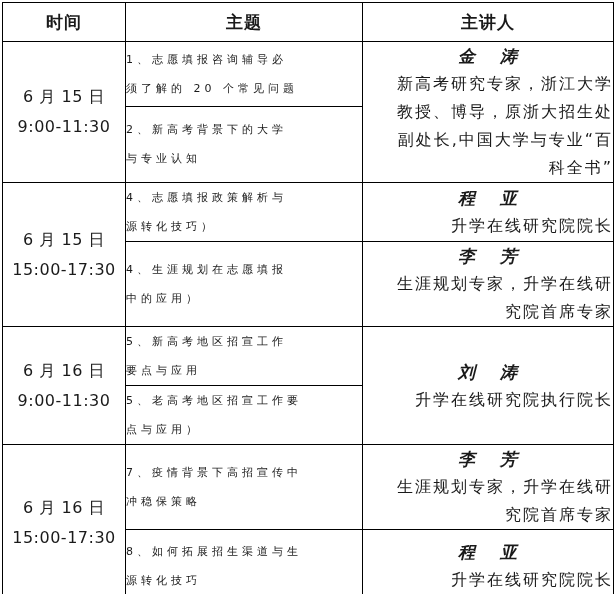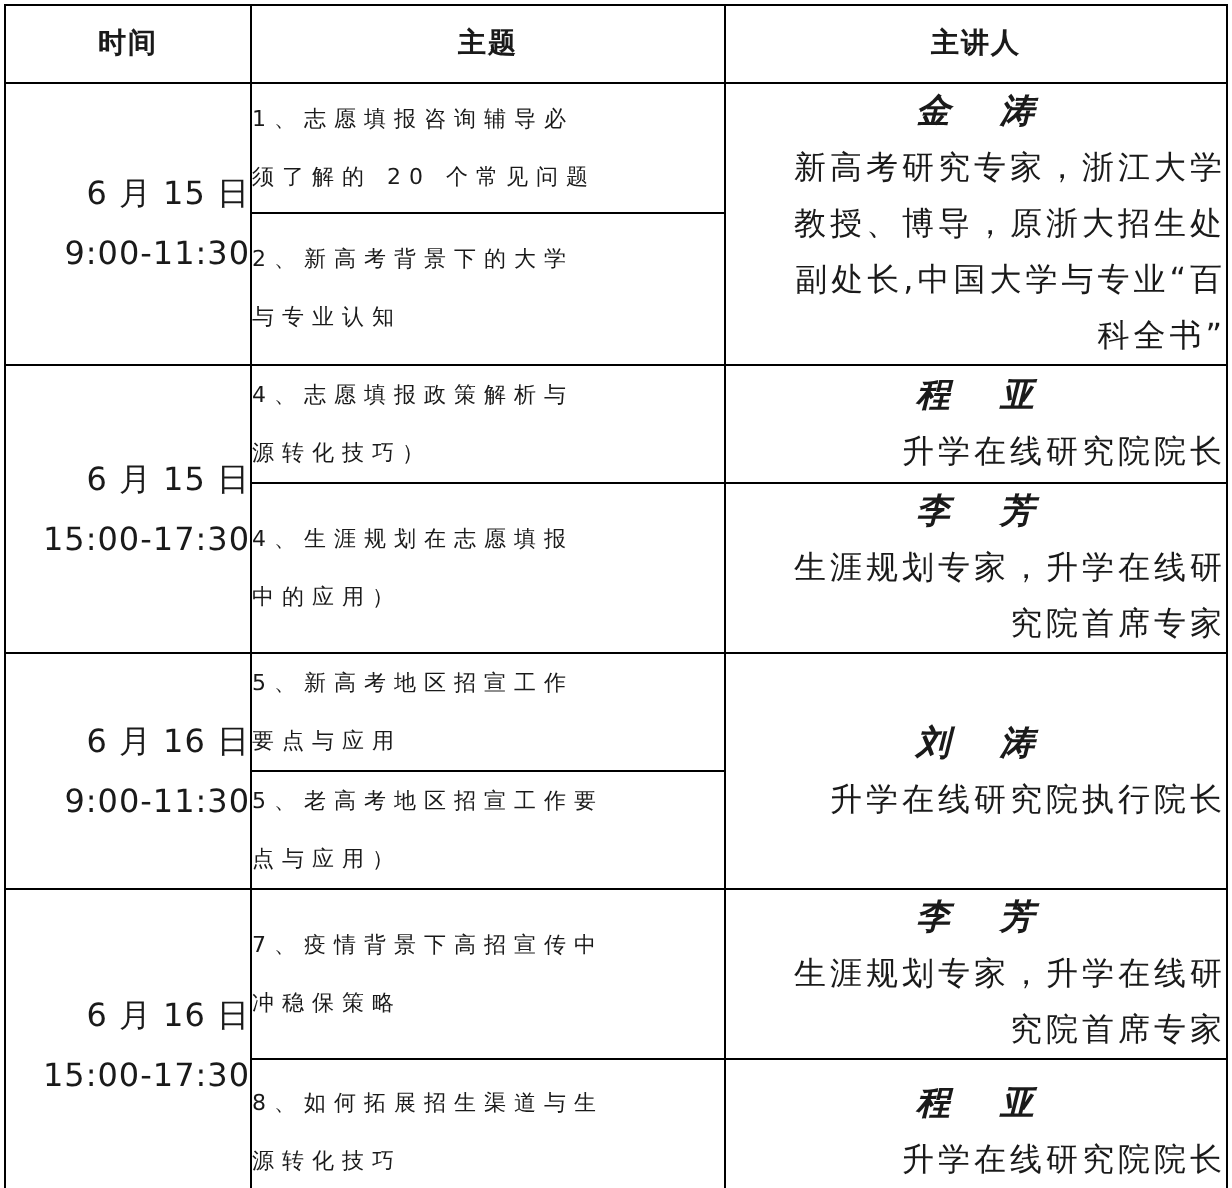--- a/index.html
+++ b/index.html
@@ -12,25 +12,25 @@
   table.sched td, table.sched th {
     border: 1.5px solid #000;
     padding: 0;
     vertical-align: middle;
   }
   col.c-time { width: 123px; }
   col.c-topic { width: 237px; }
   col.c-speaker { width: 251px; }
   th {
     height: 38px;
-    font-size: 14px; font-weight: bold; text-align: center;
+    font-size: 17px; font-weight: bold; text-align: center;
     letter-spacing: 1px;
   }
   td.time {
-    text-align: right; font-size: 16px; line-height: 30px; letter-spacing: 0.5px;
+    text-align: center; font-size: 16px; line-height: 30px; letter-spacing: 0.5px;
   }
   td.topic {
     text-align: left; font-size: 11px; line-height: 29px; letter-spacing: 4px;
     padding-left: 7px; padding-right: 2px;
   }
   td.speaker {
     text-align: center; font-size: 16px; line-height: 28px; letter-spacing: 2px;
     padding: 0 4px;
   }
   .spk-name { font-weight: bold; font-size: 17px; letter-spacing: 1px; display: block; font-style: italic; }

